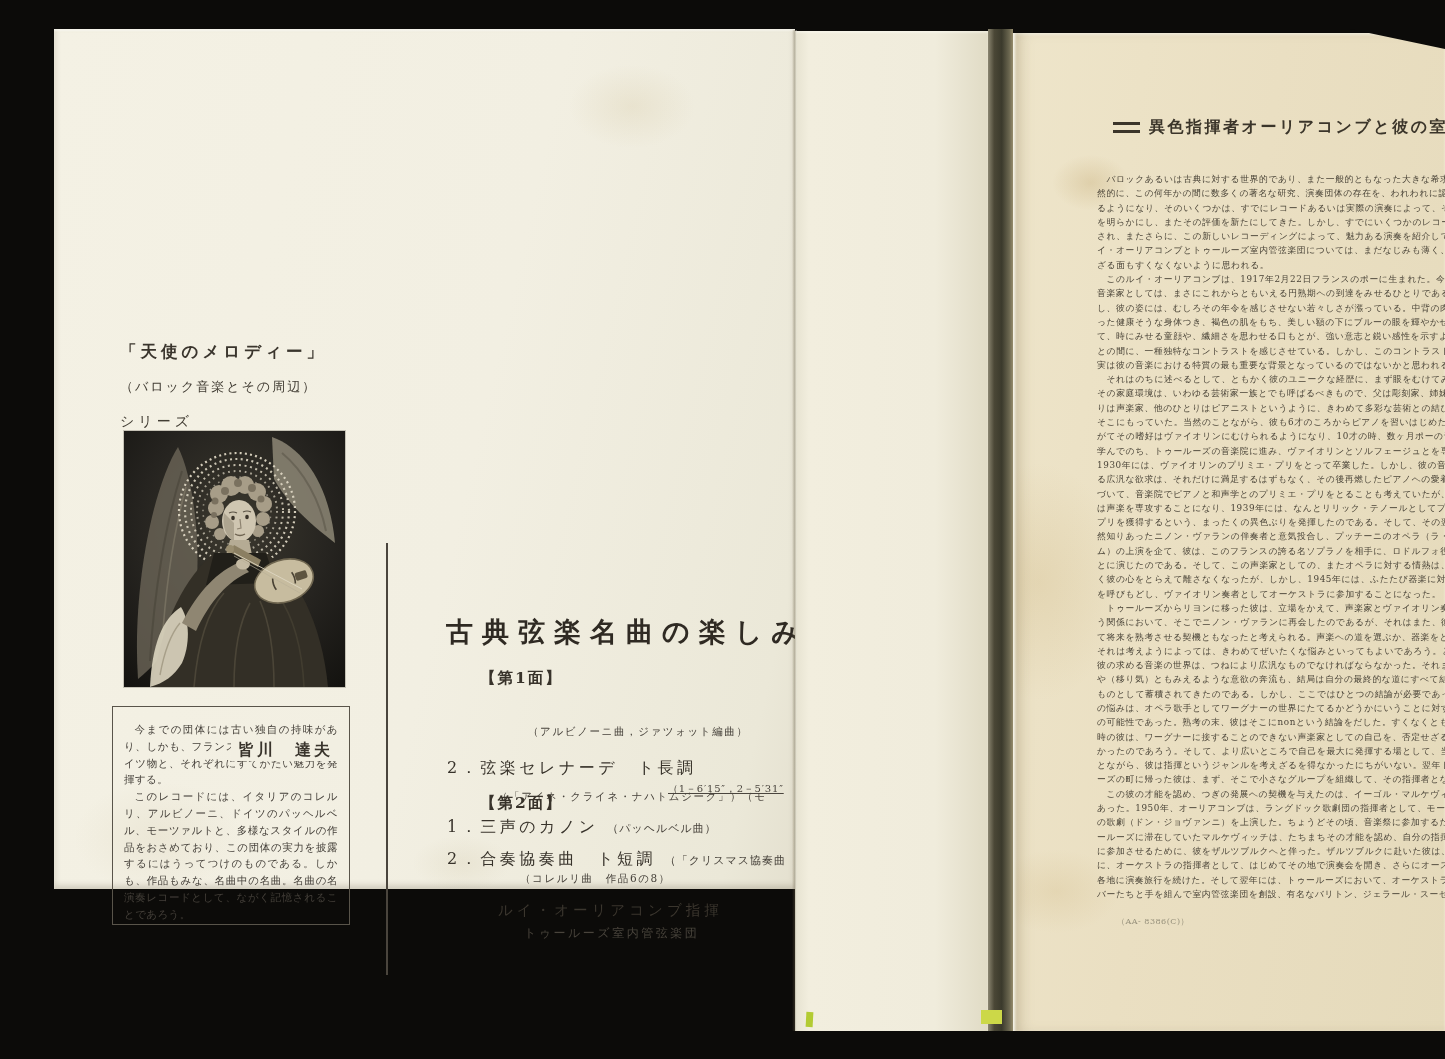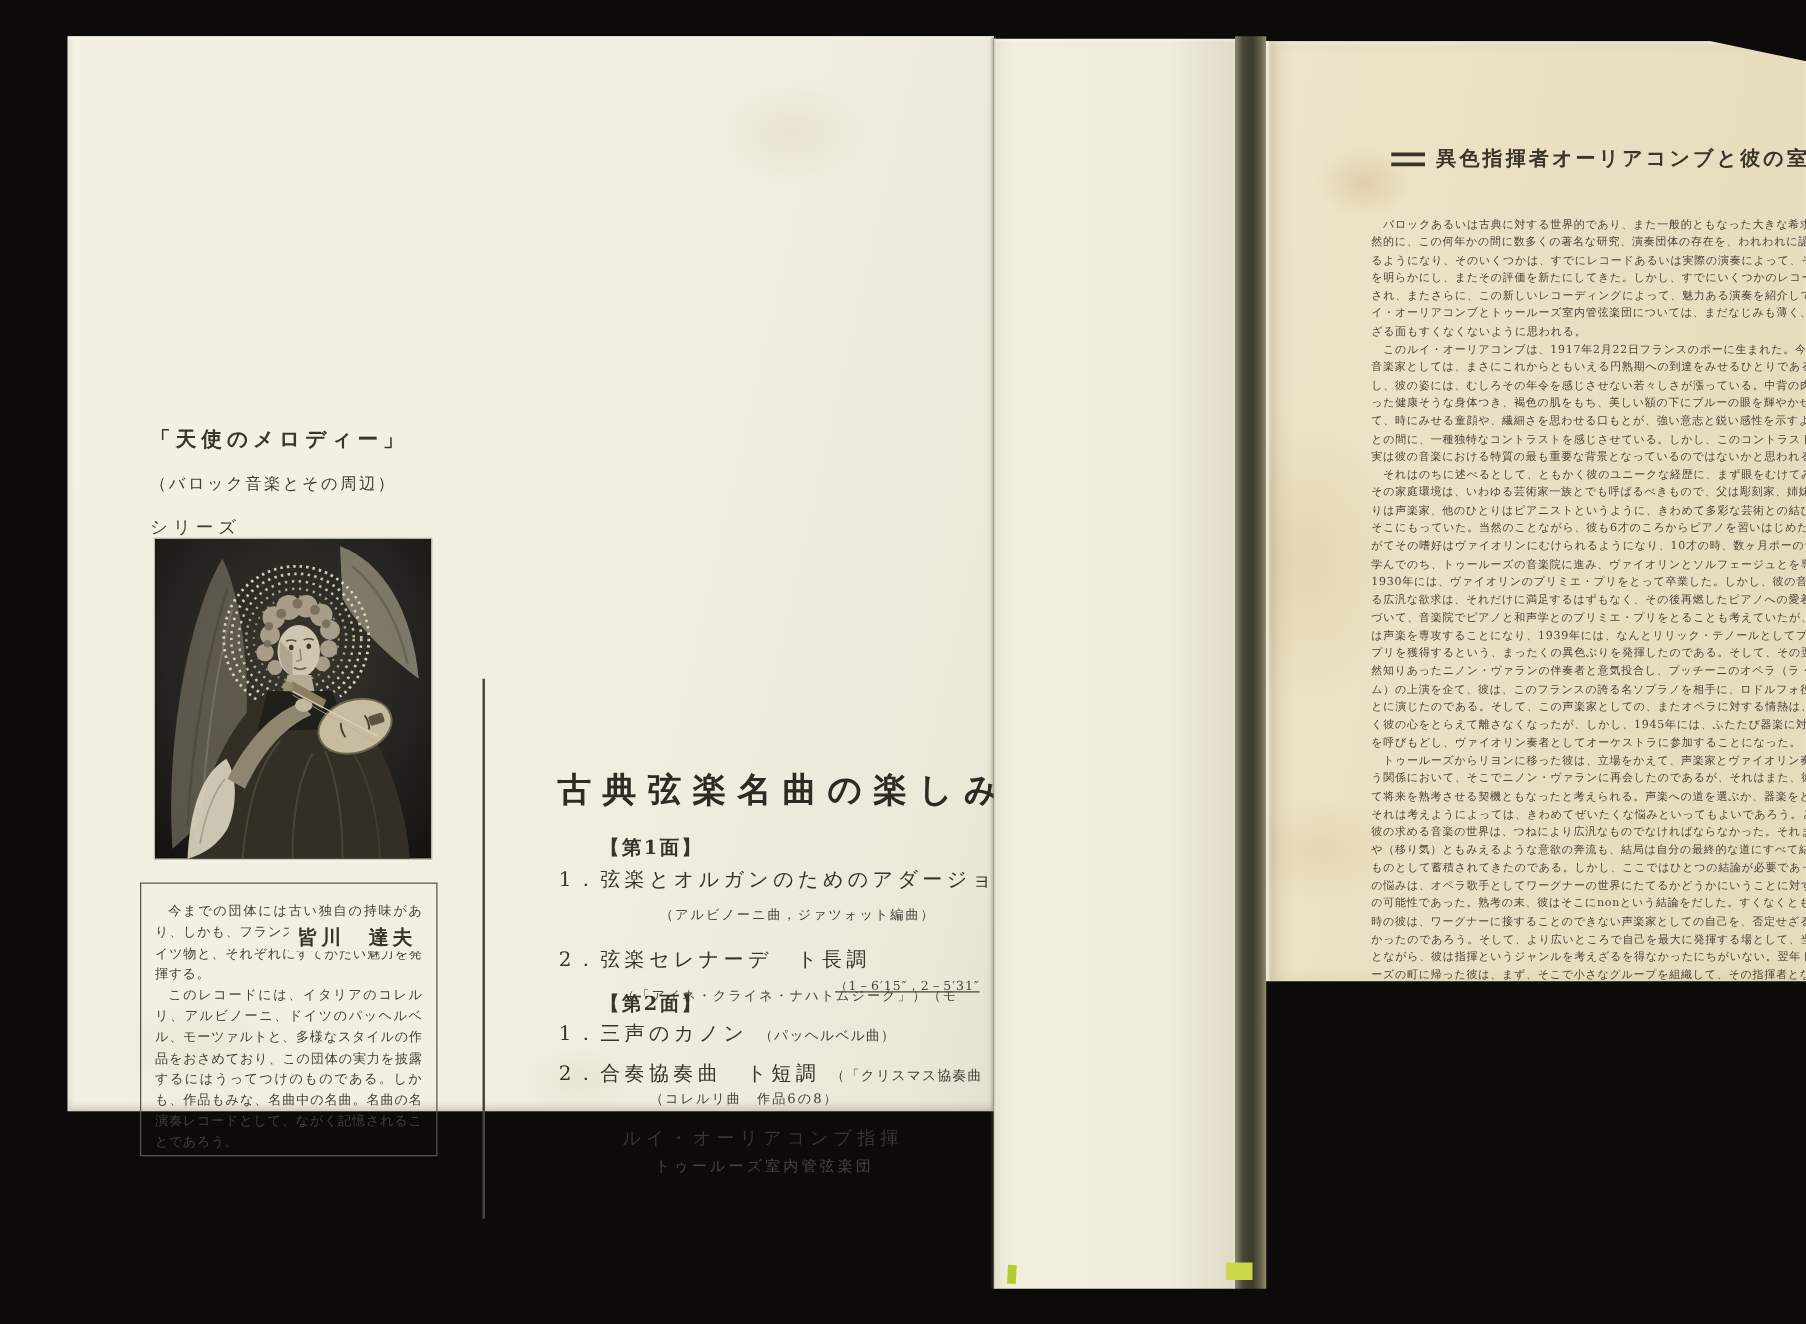--- a/index.html
+++ b/index.html
@@ -43,21 +43,21 @@
     background:linear-gradient(90deg,#e6e2d0 0px,#f2eede 14px,#f0ecdc 140px,#e0dbc5 100%);
     box-shadow:inset 0 2px 2px rgba(255,255,250,.4);}
   .crease-1{position:absolute;left:792px;top:30px;width:5px;height:1001px;z-index:6;
     background:linear-gradient(90deg,rgba(110,100,75,0),rgba(105,95,70,.35) 55%,rgba(255,255,245,.35));}
 
   
   .spine-gap{position:absolute;left:988px;top:29px;width:25px;height:1002px;
     background:linear-gradient(90deg,#8a8570 0%,#4a4736 25%,#3b3a2c 55%,#6b6750 85%,#968c6c 100%);}
 
   
-  .right-page{position:absolute;left:1013px;top:33px;width:432px;height:752px;overflow:hidden;
+  .right-page{position:absolute;left:1013px;top:33px;width:432px;height:998px;overflow:hidden;
     background:
       radial-gradient(ellipse 55px 40px at 18% 15%, rgba(187,158,98,.28), transparent 70%),
       radial-gradient(ellipse 120px 170px at 6% 55%, rgba(196,168,108,.22), transparent 70%),
       radial-gradient(ellipse 90px 60px at 10% 86%, rgba(200,172,112,.20), transparent 70%),
       linear-gradient(100deg,#eee5ca 0%,#eadfc2 45%,#e5dabb 100%);
     box-shadow:inset 3px 0 3px -1px rgba(255,255,248,.85), inset 12px 0 16px -8px rgba(115,98,60,.4), inset 0 2px 3px rgba(255,255,248,.5);}
   .corner-cut{position:absolute;right:0;top:29px;width:95px;height:20px;background:#0c0b09;
     clip-path:polygon(0 0,100% 0,100% 100%);z-index:7;}
 
   .article-heading{position:absolute;left:100px;top:84px;display:flex;align-items:center;
@@ -170,21 +170,20 @@
       <div class="author-name">皆川　達夫</div>
       <p>今までの団体には古い独自の持味があり、しかも、フランス物、イタリア物、ドイツ物と、それぞれにすてがたい魅力を発揮する。</p>
       <p>このレコードには、イタリアのコレルリ、アルビノーニ、ドイツのパッヘルベル、モーツァルトと、多様なスタイルの作品をおさめており、この団体の実力を披露するにはうってつけのものである。しかも、作品もみな、名曲中の名曲。名曲の名演奏レコードとして、ながく記憶されることであろう。</p>
     </div>
 
     <div class="divider"></div>
 
     <div class="album-title">古典弦楽名曲の楽しみ</div>
 
     <div class="side-header" style="left:426px;top:639px;">【第1面】</div>
-    <div class="track-row" style="left:393px;top:665px;">1．弦楽とオルガンのためのアダージョ</div>
     <div class="track-note" style="left:474px;top:696px;">（アルビノーニ曲，ジァツォット編曲）</div>
     <div class="track-row" style="left:393px;top:729px;">2．弦楽セレナーデ　ト長調</div>
     <div class="track-note" style="left:443px;top:761px;text-align:center;">（「アイネ・クライネ・ナハトムジーク」）（モ</div>
     <div class="timings" style="left:614px;top:753px;text-decoration:underline;">（1－6′15″，2－5′31″</div>
 
     <div class="side-header" style="left:426px;top:764px;">【第2面】</div>
     <div class="track-row" style="left:393px;top:788px;">
       <span>1．三声のカノン</span>
       <span class="inline-note">（パッヘルベル曲）</span>
     </div>

